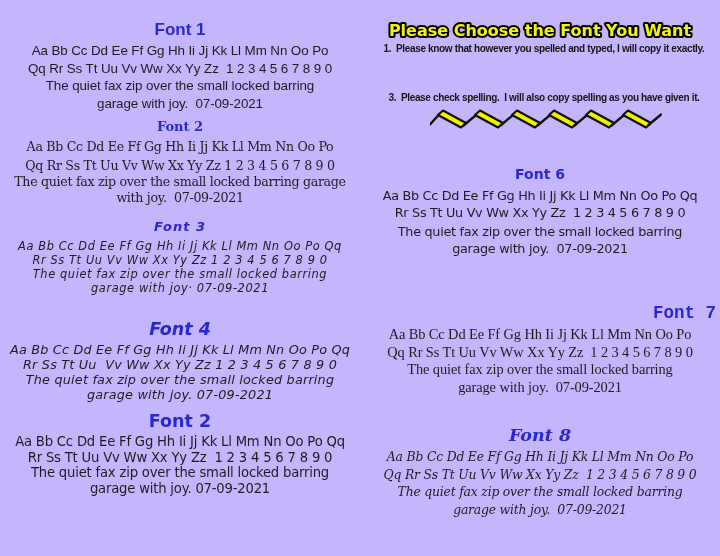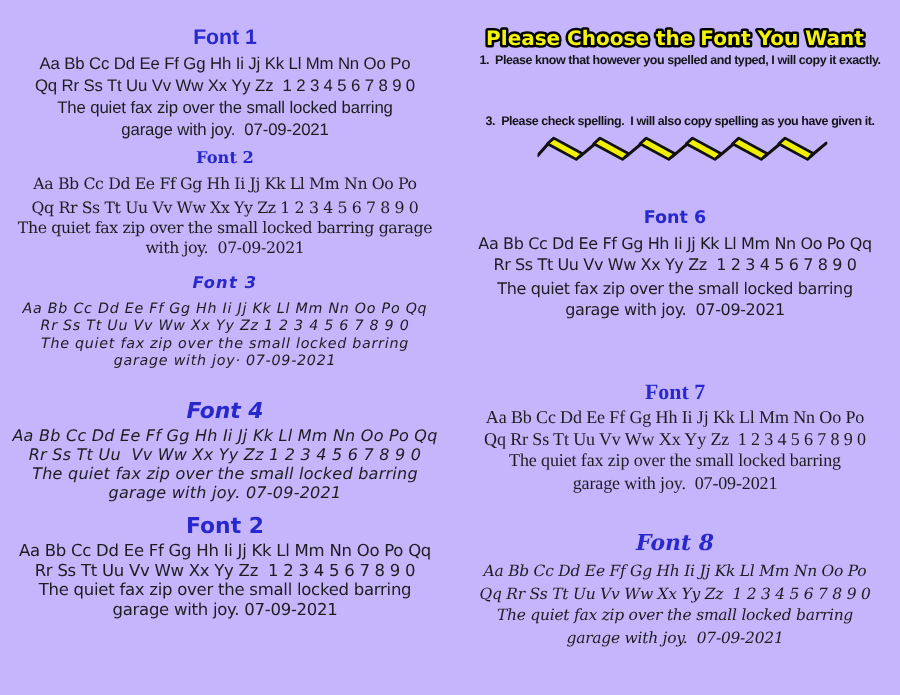--- a/index.html
+++ b/index.html
@@ -23,21 +23,21 @@
   .f4 .title{font-family:"DejaVu Sans",sans-serif;font-style:italic;font-size:17.5px;line-height:19px;}
   
   .f5 .line{font-family:"DejaVu Sans",sans-serif;font-size:13.2px;line-height:15.5px;letter-spacing:-0.2px;}
   .f5 .title{font-family:"DejaVu Sans",sans-serif;font-size:17.5px;line-height:19px;}
   
   .f6 .line{font-family:"DejaVu Sans",sans-serif;font-size:12.8px;line-height:17px;letter-spacing:-0.3px;}
   .f6 .title{font-family:"DejaVu Sans",sans-serif;font-size:14px;line-height:19px;}
   .f6 .gap-sm{margin-top:2px;}
   
   .f7 .line{font-family:"Liberation Serif",serif;font-size:14.4px;line-height:17.5px;letter-spacing:-0.1px;}
-  .f7 .title{font-family:Liberation Serif, serif;font-size:17.5px;line-height:19px;}
+  .f7 .title{font-family:Liberation Mono, monospace;font-size:17.5px;line-height:19px;text-align:right;}
   
   .f8 .line{font-family:"DejaVu Serif",serif;font-style:italic;font-size:12.4px;line-height:17.5px;letter-spacing:-0.2px;}
   .f8 .title{font-family:"DejaVu Serif",serif;font-style:italic;font-size:17.5px;line-height:19px;}
   
   .header-svg{position:absolute;}
   .wordart{font-family:"DejaVu Sans",sans-serif;font-weight:bold;font-size:16px;
            fill:#f2f20a;stroke:#000000;stroke-width:4px;paint-order:stroke;stroke-linejoin:round;}
   .instr{position:absolute;left:369px;width:350px;text-align:center;color:#151515;}
   .instr-line{white-space:pre;font-family:"Liberation Sans",sans-serif;font-weight:bold;
               font-size:10px;line-height:12.5px;letter-spacing:-0.35px;}

